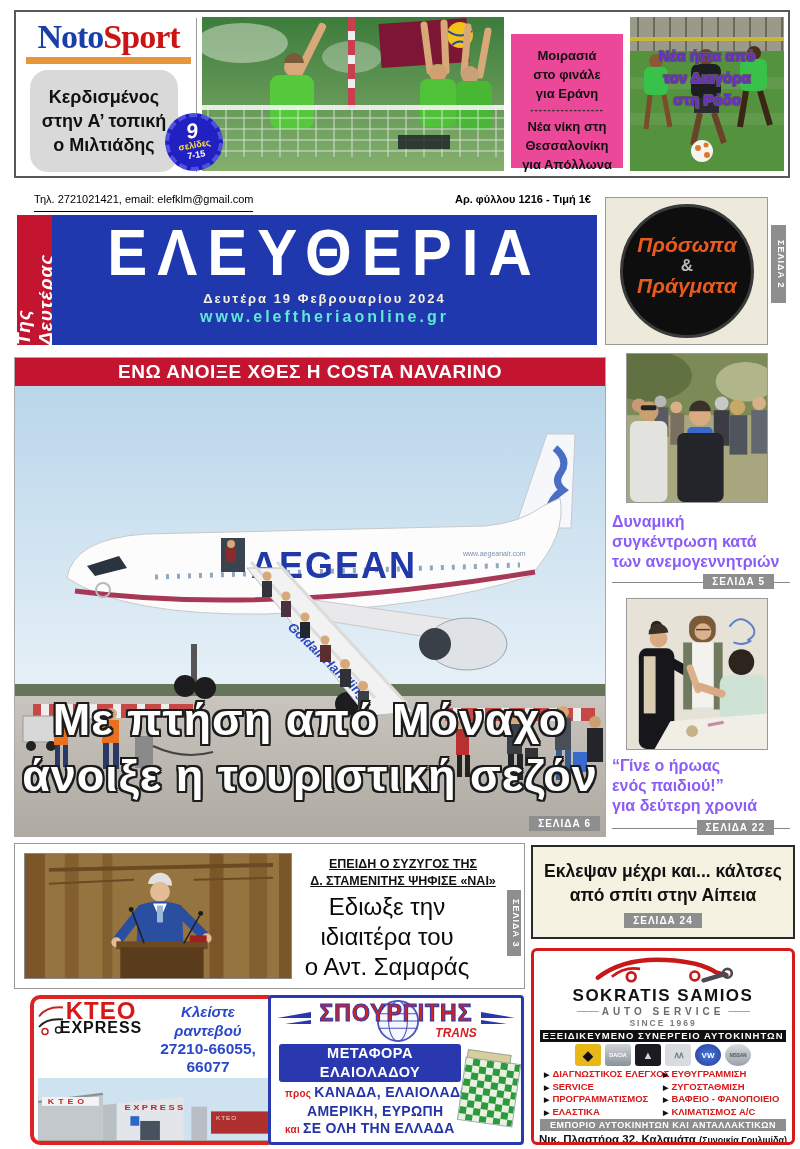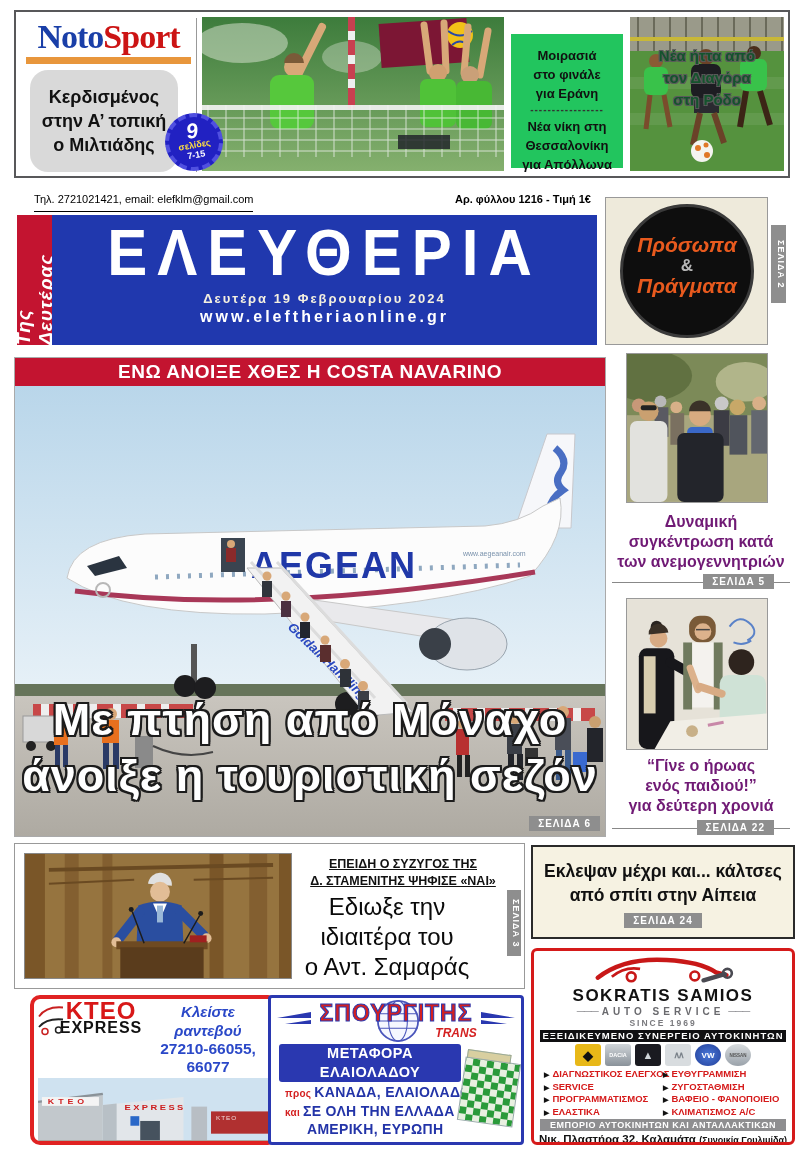--- a/index.html
+++ b/index.html
@@ -12,57 +12,57 @@
   .notosport .nm { font-family:"Liberation Serif",serif; font-weight:bold; font-size:34px; letter-spacing:-1px; }
   .notosport .nm .b { color:#1a3fa8; } .notosport .nm .r { color:#cc1414; }
   .notosport .bar { height:7px; background:#e8963c; margin-top:1px; }
   .sports-box1 { left:14px; top:58px; width:148px; height:102px; background:#d9d9d9; border-radius:18px; display:flex; flex-direction:column; justify-content:center; text-align:center; font-weight:bold; font-size:18px; line-height:24px; color:#111; }
   .badge { left:149px; top:101px; width:58px; height:58px; background:#2121c2; border:4px dashed #5050e0; border-radius:50%; transform:rotate(-10deg); color:#fff; text-align:center; z-index:5; padding-top:4px; }
   .badge .n { font-size:21px; font-weight:bold; font-style:italic; line-height:20px; }
   .badge .w { font-size:9px; font-weight:bold; color:#ffe040; line-height:9px; }
   .badge .rg { font-size:9px; font-weight:bold; line-height:11px; }
   .vline { left:180px; top:6px; width:1px; height:154px; background:#999; }
   .volley { left:186px; top:5px; width:302px; height:154px; overflow:hidden; }
-  .pcap { position:absolute; left:0; right:0; text-align:center; color:#14532d; font-weight:bold;
+  .pcap { position:absolute; left:0; right:0; text-align:center; color:#6d28d9; font-weight:bold;
           text-shadow:-1px -1px 0 #5a5a5a,1px -1px 0 #5a5a5a,-1px 1px 0 #5a5a5a,1px 1px 0 #5a5a5a; }
   .volley .pcap { top:62px; font-size:22px; line-height:27px; }
-  .midbox { left:495px; top:22px; width:112px; height:134px; background:#22c55e; text-align:center; font-weight:bold; font-size:13px; line-height:19px; color:#111; padding-top:12px; }
+  .midbox { left:495px; top:22px; width:112px; height:134px; background:#ec4899; text-align:center; font-weight:bold; font-size:13px; line-height:19px; color:#111; padding-top:12px; }
   .midbox .dash { letter-spacing:1px; font-size:10px; color:#333; line-height:14px; }
   .football { left:614px; top:5px; width:154px; height:154px; overflow:hidden; }
   .football .pcap { top:28px; font-size:15px; line-height:22px; }
 
   
   .contact-line { left:34px; top:193px; font-size:11px; font-weight:normal; color:#000; border-bottom:1.5px solid #000; padding-bottom:6px; }
   .issue-line { left:455px; top:193px; width:150px; font-size:11px; font-weight:bold; color:#000; }
   .edition-strip { left:17px; top:215px; width:35px; height:130px; background:#c31430; color:#fff; display:flex; align-items:center; justify-content:center; }
   .edition-strip span { writing-mode:vertical-rl; transform:rotate(180deg); font-size:19px; font-weight:bold; font-style:italic; letter-spacing:1px; }
   .blue-banner { left:52px; top:215px; width:545px; height:130px; background:#2038ae; text-align:center; color:#fff; }
   .paper-title { font-size:60px; font-weight:800; letter-spacing:10px; line-height:76px; transform:scaleY(1.08); }
   .paper-date { font-size:13px; font-weight:bold; letter-spacing:2px; color:#f4f0e0; line-height:16px; }
-  .paper-url { font-size:16px; font-weight:bold; letter-spacing:3px; color:#ffffff; line-height:20px; }
+  .paper-url { font-size:16px; font-weight:bold; letter-spacing:3px; color:#5eead4; line-height:20px; }
   .promo { left:605px; top:197px; width:185px; height:148px; }
   .promo-box { position:absolute; left:0; top:0; width:163px; height:148px; background:#eeeadb; border:1px solid #999; }
   .promo-circle { position:absolute; left:14px; top:6px; width:134px; height:134px; background:#0e0e0e; border:3px solid #3a3a3a; border-radius:50%; text-align:center; padding-top:26px; }
   .promo-circle .o { color:#e85a1e; font-size:21px; font-weight:bold; font-style:italic; line-height:24px; }
   .promo-circle .amp { color:#b8b8b8; font-size:17px; font-weight:bold; line-height:17px; }
   .tab-v { background:#8e8e8e; color:#fff; font-size:9px; font-weight:bold; writing-mode:vertical-rl; text-align:center; letter-spacing:1px; }
   .promo-tab { position:absolute; left:166px; top:28px; width:15px; height:78px; }
 
   
   .main-story { left:14px; top:357px; width:592px; height:480px; border:1px solid #aaa; }
   .kicker-bar { height:28px; background:#c31430; color:#fff; font-weight:bold; font-size:19px; text-align:center; line-height:28px; letter-spacing:0.5px; }
   .main-photo { position:relative; width:100%; height:450px; overflow:hidden; background:#cfe2f0; }
   .main-headline { position:absolute; left:0; right:0; top:306px; text-align:center; color:#fff; font-weight:bold; font-size:45px; line-height:56px; letter-spacing:1px;
     text-shadow:-2px -2px 0 #1c1c1c,2px -2px 0 #1c1c1c,-2px 2px 0 #1c1c1c,2px 2px 0 #1c1c1c,-2px 0 0 #1c1c1c,2px 0 0 #1c1c1c,0 -2px 0 #1c1c1c,0 2px 0 #1c1c1c; }
   .tab { background:#8e8e8e; color:#fff; font-size:10px; font-weight:bold; padding:2px 9px; letter-spacing:1px; display:inline-block; }
   .main-page-tab { position:absolute; right:5px; bottom:5px; }
 
   
   .sb-photo { border:1px solid #999; overflow:hidden; }
-  .sb-cap { text-align:center; font-weight:bold; font-size:16px; line-height:20px; color:#701a75; }
+  .sb-cap { font-weight:bold; font-size:16px; line-height:20px; color:#8b5cf6; }
   .sb-rule { border-top:1px solid #888; position:relative; }
   .sb-rule .tab { position:absolute; right:16px; top:-9px; }
 
   
   .samaras { left:14px; top:843px; width:511px; height:146px; border:1.5px solid #999; background:#fff; }
   .sam-photo { position:absolute; left:9px; top:9px; width:268px; height:126px; border:1px solid #888; overflow:hidden; }
   .sam-kicker { position:absolute; left:288px; top:12px; width:200px; text-align:center; font-size:12.5px; font-weight:bold; color:#111; line-height:17px; }
   .sam-kicker div { text-decoration:underline; }
   .sam-headline { position:absolute; left:272px; top:48px; width:200px; text-align:center; font-size:24px; line-height:30px; color:#0a0a0a; }
   .sam-tab { position:absolute; right:3px; top:46px; width:14px; height:66px; }
@@ -564,20 +564,20 @@
       <path d="M34,2 L0,8 L34,8 Z M34,10 L8,14 L34,14 Z" fill="#2a38b0"></path>
     </svg>
     <div class="name">ΣΠΟΥΡΓΙΤΗΣ</div>
     <div class="trans">TRANS</div>
   </div>
   <div class="bluebar">ΜΕΤΑΦΟΡΑ ΕΛΑΙΟΛΑΔΟΥ</div>
   <div class="body">
     <div class="tincap"></div>
     <div class="tin"></div>
     <div class="ln"><span class="pre">προς</span><span>ΚΑΝΑΔΑ, ΕΛΑΙΟΛΑΔΟΥ</span></div>
+    <div class="ln" style="padding-left:22px;">ΑΜΕΡΙΚΗ, ΕΥΡΩΠΗ</div>
     <div class="ln"><span class="pre">και</span><span>ΣΕ ΟΛΗ ΤΗΝ ΕΛΛΑΔΑ</span></div>
-    <div class="ln" style="padding-left:22px;">ΑΜΕΡΙΚΗ, ΕΥΡΩΠΗ</div>
   </div>
   <div class="foot">
     <div>ΚΑΛΑΜΑΤΑ: Λ. ΑΘΗΝΩΝ 186 • Τ. 27210 22266</div>
 
   </div>
 </div>
 
 </body></html>

